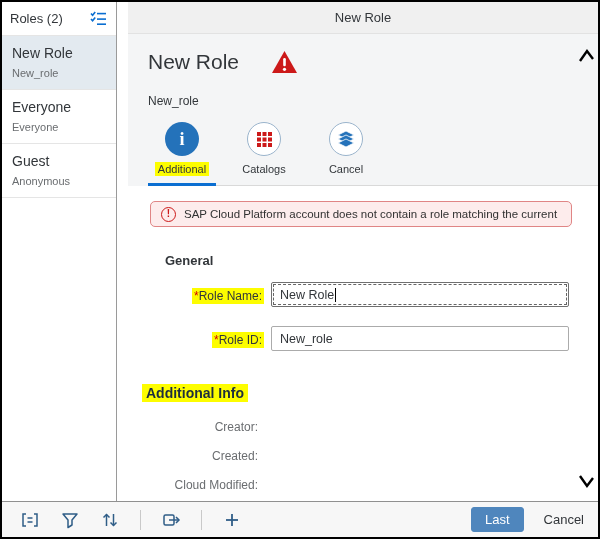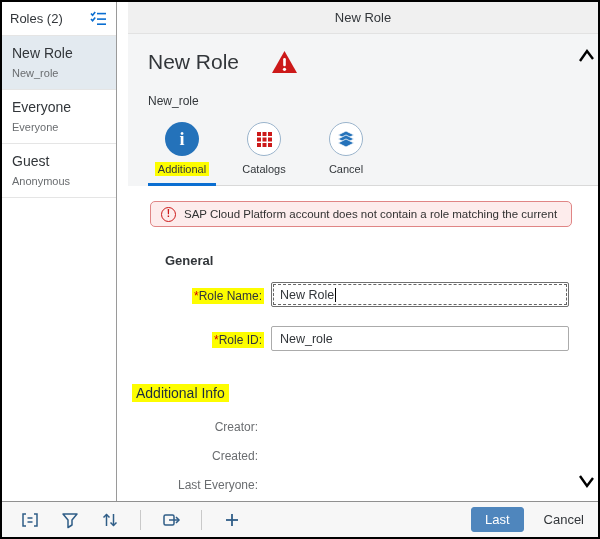--- a/index.html
+++ b/index.html
@@ -100,22 +100,22 @@
   .fake-input {
     margin-left: 7px; width: 298px; height: 25px; background: #fff;
     border: 1px solid #ababab; border-radius: 2px;
     display: flex; align-items: center; padding: 0 8px; font-size: 12.5px; color: #32363a;
     cursor: text;
   }
   .fake-input.focused { border-color: #6f6f6f; outline: 1px dashed #666; outline-offset: -3px; }
   .caret { width: 1px; height: 14px; background: #000; margin-left: 1px; }
 
   .section-additional {
-    display: inline-block; margin: 14px 0 18px 4px;
-    font-size: 14px; font-weight: normal; color: #1d2d3e;
+    display: inline-block; margin: 14px 0 18px 14px;
+    font-size: 14px; font-weight: bold; color: #1d2d3e;
     background: #fdfd00; padding: 1px 4px;
   }
   .ro-row { display: flex; margin: 0 0 15px 20px; }
   .ro-label { width: 110px; text-align: right; font-size: 12px; color: #6a6d70; }
 
   
   .footer {
     height: 36px; min-height: 36px; background: #f7f7f7; border-top: 1px solid #909090;
     display: flex; align-items: center; padding: 0 8px 0 18px;
   }
@@ -261,21 +261,21 @@
 
         <div class="section-additional">Additional Info</div>
 
         <div class="ro-row">
           <span class="ro-label">Creator:</span>
         </div>
         <div class="ro-row">
           <span class="ro-label">Created:</span>
         </div>
         <div class="ro-row">
-          <span class="ro-label">Last Everyone:</span>
+          <span class="ro-label">Cloud Modified:</span>
         </div>
       </div>
     </div>
   </div>
 
   <div class="footer">
     <div class="footer-icons">
       <span class="footer-icon">
         <svg width="18" height="18" viewBox="0 0 18 18" stroke="#2f5d87" stroke-width="1.5" fill="none">
           <path d="M5 3 H2 V15 H5"></path>

